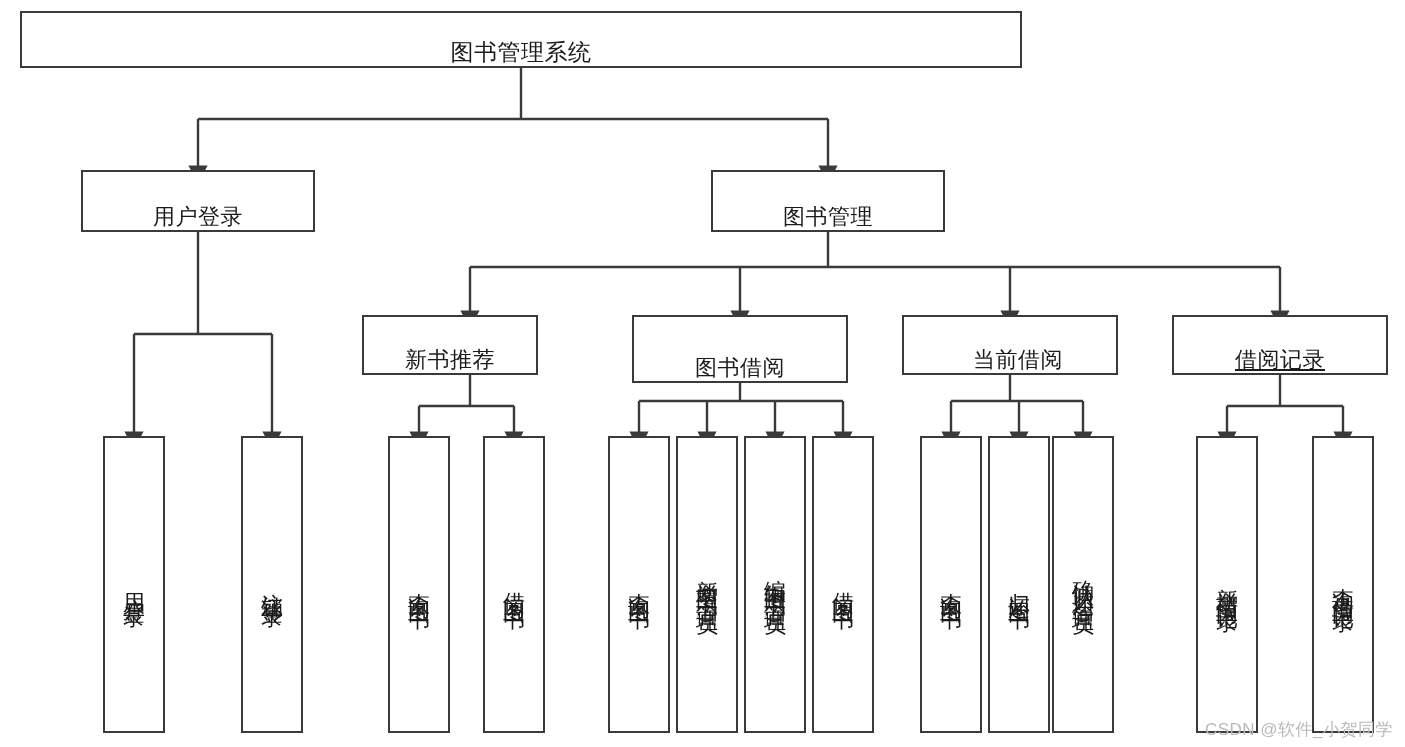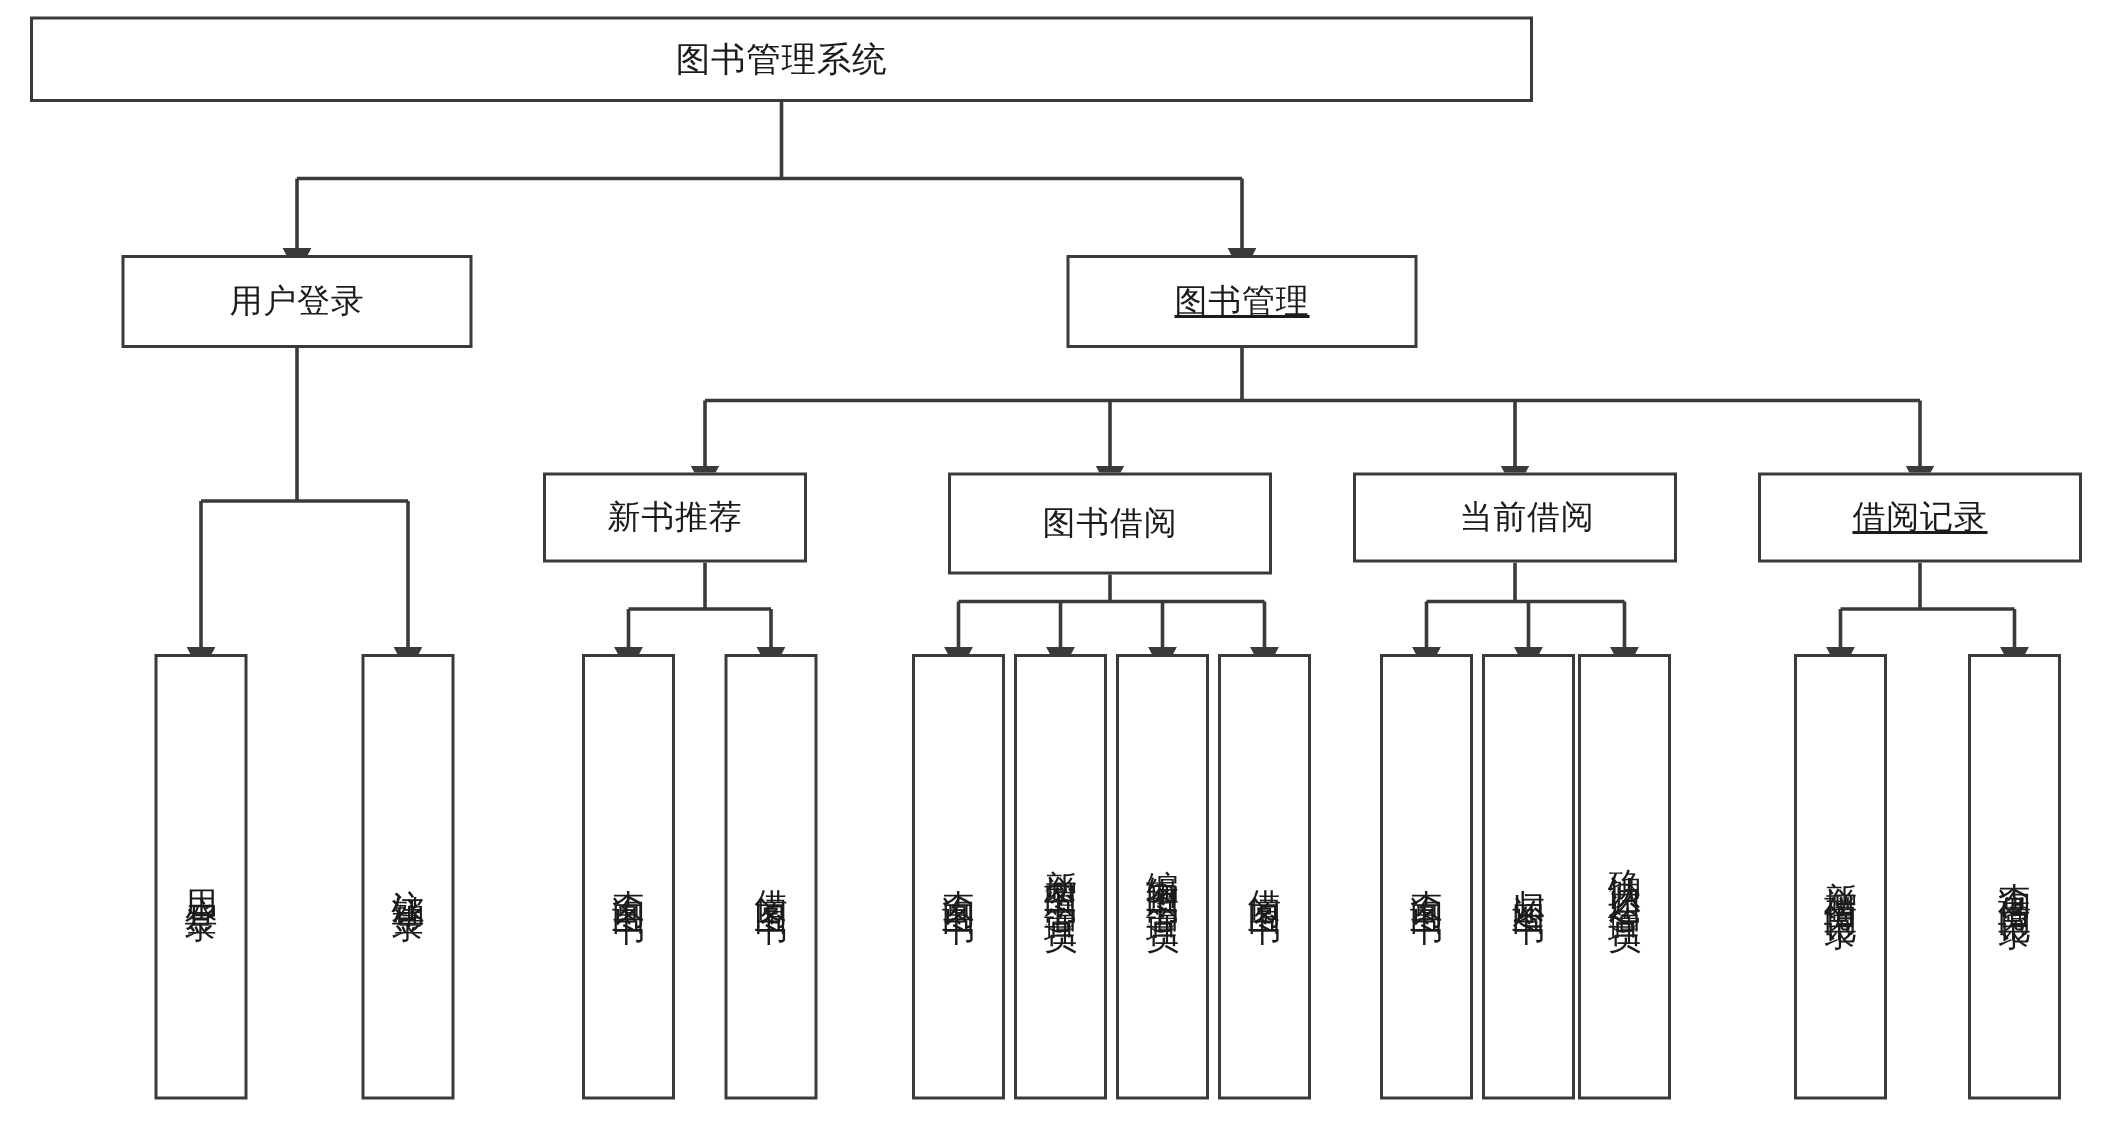--- a/index.html
+++ b/index.html
@@ -25,21 +25,21 @@
     width: 1405px;
     height: 747px;
     pointer-events: none;
   }
   .node {
     position: absolute;
     box-sizing: border-box;
     background: #ffffff;
     border: 2px solid #3a3a3a;
     display: flex;
-    align-items: center;
+    align-items: flex-end;
     justify-content: center;
     color: #1b1b1b;
     z-index: 3;
   }
   .node-label {
     display: block;
     line-height: 1.18;
     white-space: nowrap;
     letter-spacing: 0.5px;
   }
@@ -122,21 +122,21 @@
       </g>
   </svg>
 
   <div id="nodes-layer">
       <div class="node horizontal root" style="left: 20px; top: 11px; width: 1002px; height: 57px; border-color: rgb(58, 58, 58); color: rgb(27, 27, 27);">
         <span class="node-label">图书管理系统</span>
       </div>
       <div class="node horizontal" style="left: 81px; top: 170px; width: 234px; height: 62px; border-color: rgb(58, 58, 58); color: rgb(27, 27, 27);">
         <span class="node-label">用户登录</span>
       </div>
-      <div class="node horizontal" style="left: 711px; top: 170px; width: 234px; height: 62px; border-color: rgb(58, 58, 58); color: rgb(27, 27, 27); text-decoration: underline;">
+      <div class="node horizontal" style="left: 711px; top: 170px; width: 234px; height: 62px; border-color: rgb(58, 58, 58); color: rgb(27, 27, 27);">
         <span class="node-label">图书管理</span>
       </div>
       <div class="node horizontal" style="left: 362px; top: 315px; width: 176px; height: 60px; border-color: rgb(58, 58, 58); color: rgb(27, 27, 27);">
         <span class="node-label">新书推荐</span>
       </div>
       <div class="node horizontal" style="left: 632px; top: 315px; width: 216px; height: 68px; border-color: rgb(58, 58, 58); color: rgb(27, 27, 27);">
         <span class="node-label">图书借阅</span>
       </div>
       <div class="node horizontal" style="left: 902px; top: 315px; width: 216px; height: 60px; border-color: rgb(58, 58, 58); color: rgb(27, 27, 27); padding-left: 16px;">
         <span class="node-label">当前借阅</span>
@@ -178,13 +178,14 @@
         <span class="node-label">确认归还（管理员）</span>
       </div>
       <div class="node vertical" style="left: 1196px; top: 436px; width: 62px; height: 297px; border-color: rgb(58, 58, 58); color: rgb(27, 27, 27);">
         <span class="node-label">新增借阅记录</span>
       </div>
       <div class="node vertical" style="left: 1312px; top: 436px; width: 62px; height: 297px; border-color: rgb(58, 58, 58); color: rgb(27, 27, 27);">
         <span class="node-label">查询借阅记录</span>
       </div>
     </div>
 
+  <div id="watermark">CSDN @软件_小贺同学</div>
 </div>
 
 </body></html>

